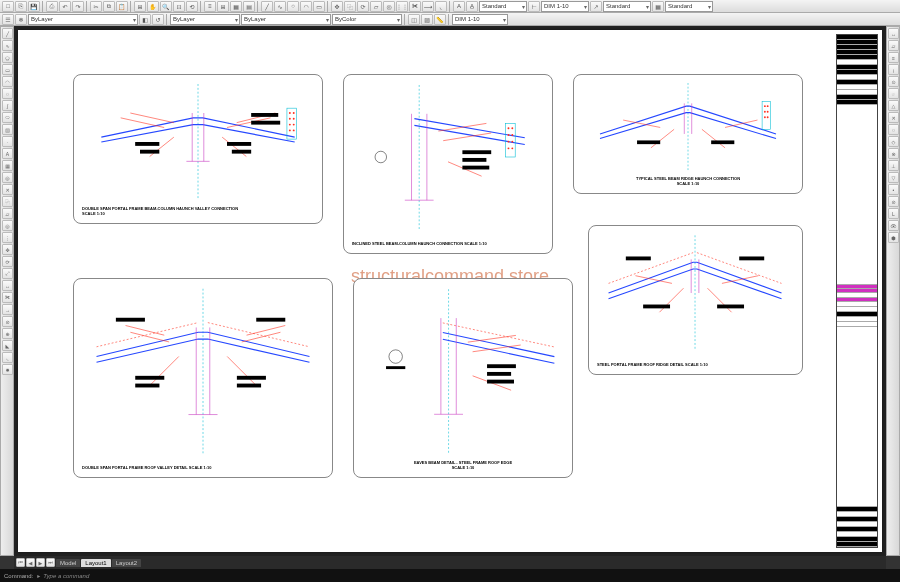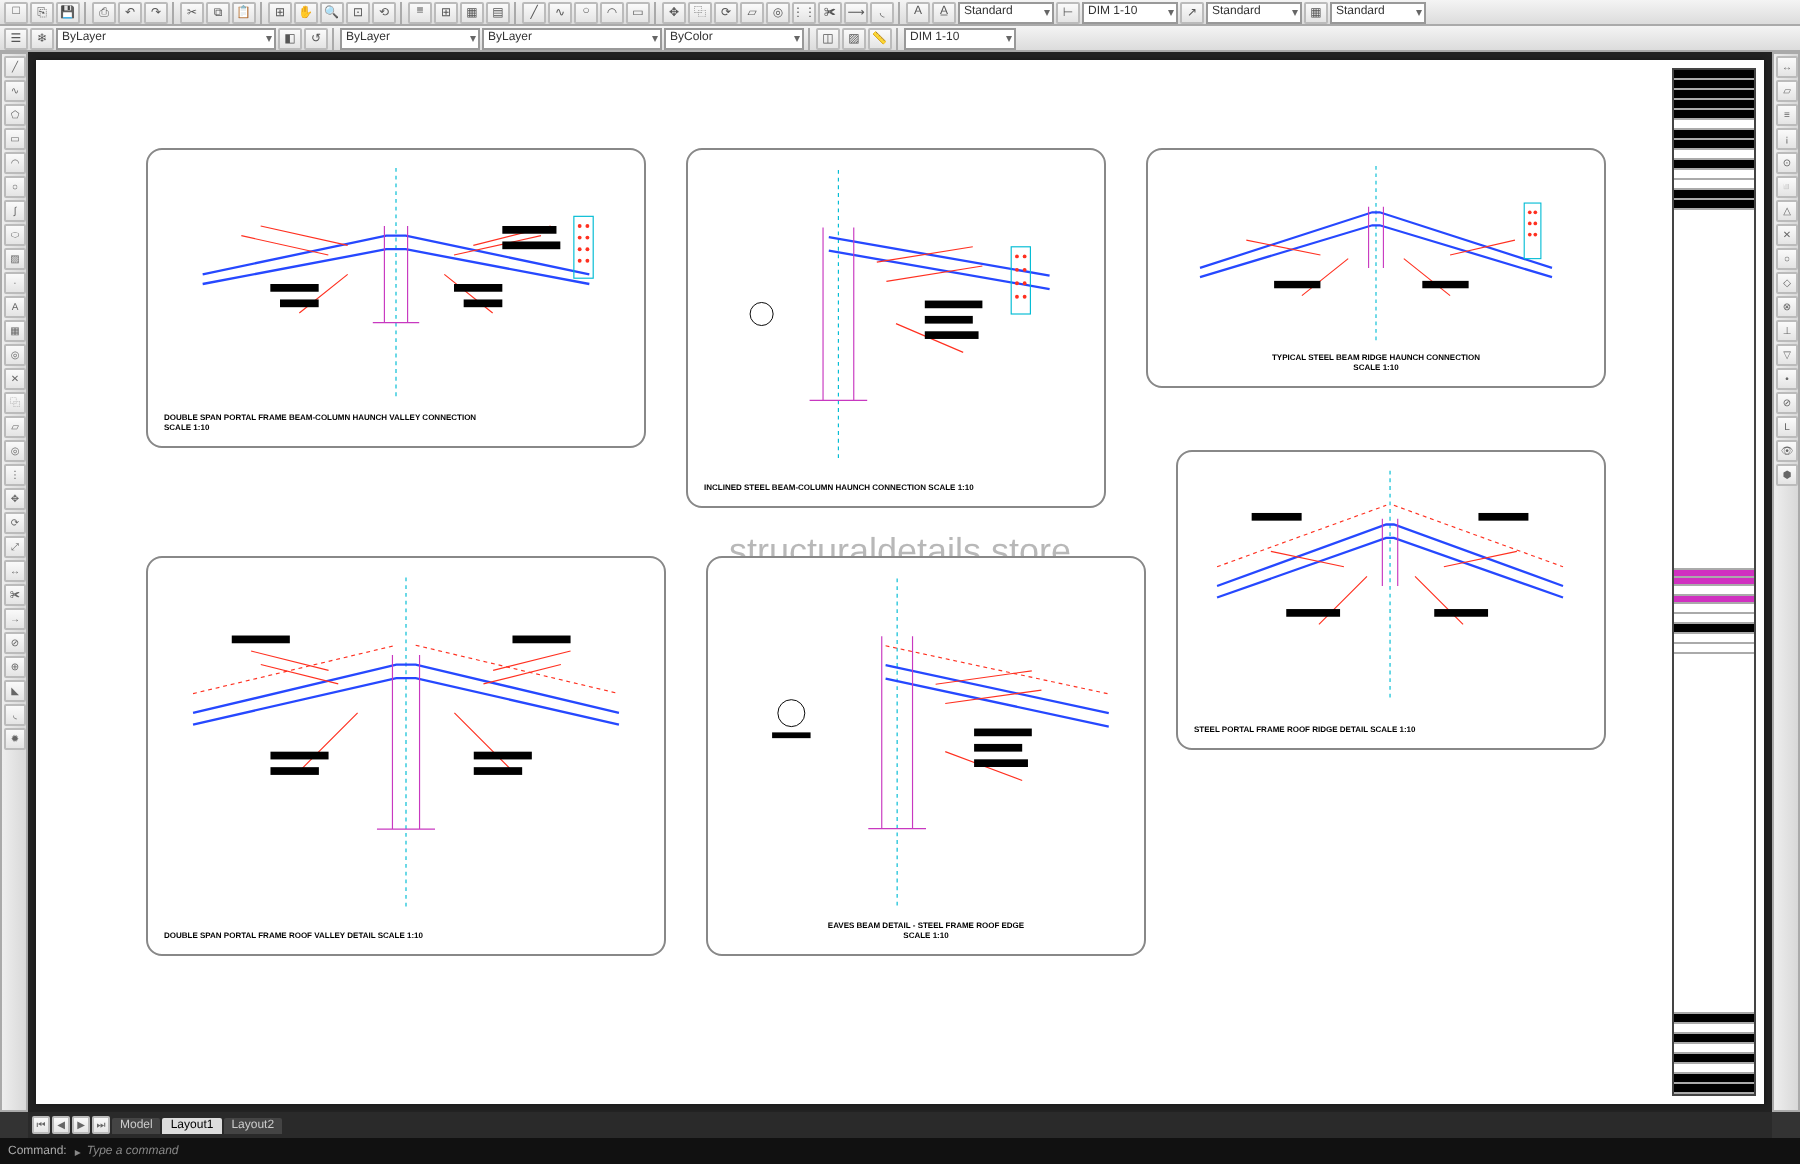--- a/index.html
+++ b/index.html
@@ -64,21 +64,21 @@
   .detail {
     position:absolute; border:1px solid #888; border-radius:8px;
     background:#fff;
   }
   .detail-title { position:absolute; left:8px; bottom:6px; font-size:4px; font-weight:700; color:#000; text-transform:uppercase; line-height:1.2; max-width:160px;}
   .watermark {
     position:absolute; left:50%; top:48%; transform:translate(-50%,-50%);
     text-align:center; pointer-events:none; opacity:.5;
   }
   .watermark .l1 { font-size:18px; color:#86a88e; font-weight:700;}
-  .watermark .l1 span { color:#737373; font-weight:400;}
+  .watermark .l1 span { color:#c2410c; font-weight:400;}
   .watermark .l2 { font-size:9px; color:#c0c0c0;}
   .bottom-tabs {
     position:absolute; left:14px; right:14px; bottom:13px; height:13px;
     background:#2a2a2a; display:flex; align-items:center; gap:1px; padding:0 2px;
   }
   .tab { font-size:6px; color:#ccc; padding:1px 4px; background:#444; border-radius:1px 1px 0 0; cursor:pointer;}
   .tab.active { background:#ddd; color:#000;}
   .cmd-line {
     position:absolute; left:0; right:0; bottom:0; height:13px;
     background:#111; display:flex; align-items:center; padding:0 4px;
@@ -218,21 +218,21 @@
   <div class="rail-btn">⊘</div>
   <div class="rail-btn">L</div>
   <div class="rail-btn">👁</div>
   <div class="rail-btn">⬢</div>
 </div>
 
 <div class="canvas">
   <div class="paper">
 
     <div class="watermark">
-      <div class="l1"><span>structural</span><span>details store</span></div>
+      <div class="l1"><span>structural</span><span>command store</span></div>
       <div class="l2">ready made solutions by civilworx</div>
     </div>
 
     <div class="title-block">
       <div class="tb-row black"></div>
         <div class="tb-row black"></div>
         <div class="tb-row black"></div>
       <div class="tb-row black"></div>
         <div class="tb-row black"></div>
         <div class="tb-row"></div>

